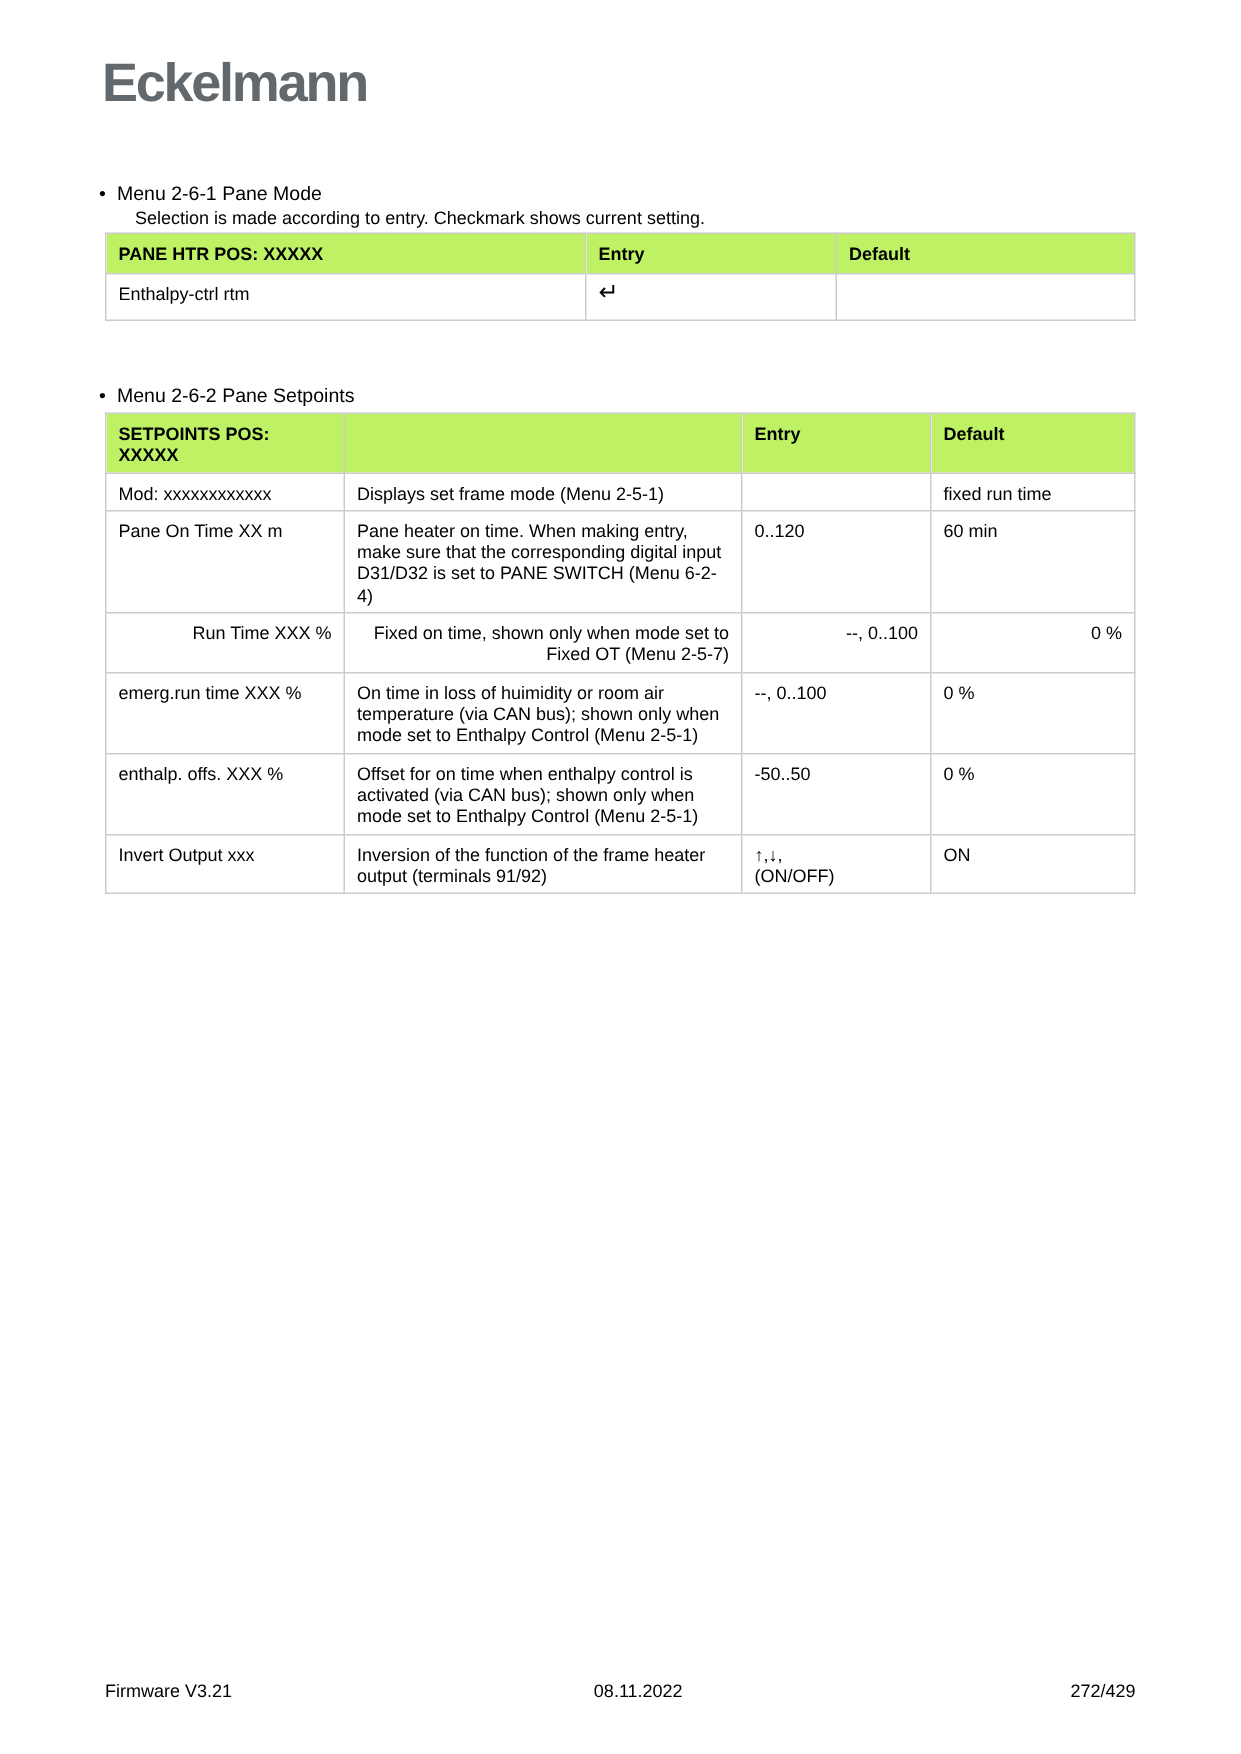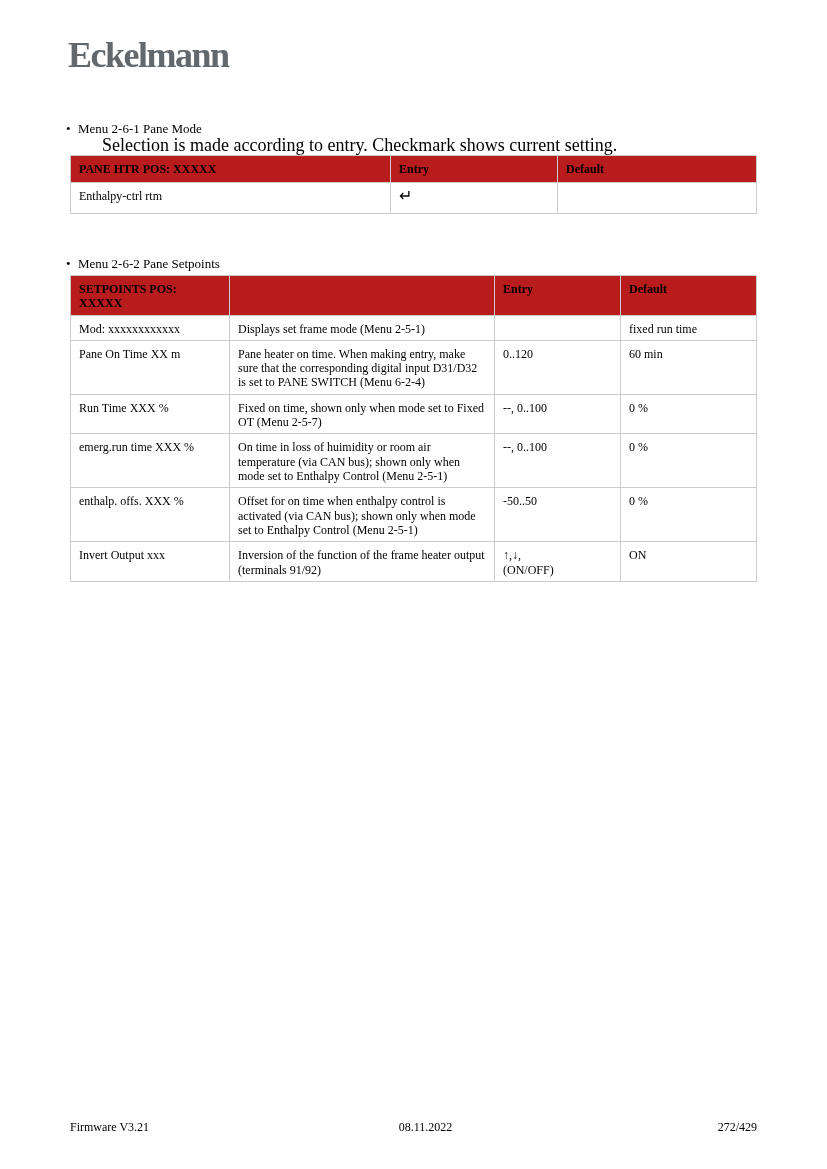--- a/index.html
+++ b/index.html
@@ -1,21 +1,21 @@
 <!DOCTYPE html>
 <html><head>
 <meta charset="utf-8">
 <style>
   html, body { margin: 0; padding: 0; background: #ffffff; }
   .page {
     position: relative;
     width: 827px;
     height: 1169px;
     background: #ffffff;
-    font-family: Liberation Serif, serif;
+    font-family: Liberation Sans, sans-serif;
     color: #000000;
     overflow: hidden;
   }
   .logo {
     position: absolute;
     left: 68px;
     top: 34px;
     font-size: 36px;
     font-weight: bold;
     letter-spacing: -1.5px;
@@ -27,42 +27,42 @@
     font-size: 13px;
     line-height: 17px;
   }
   .bullet-line .dot {
     display: inline-block;
     width: 12px;
     font-size: 13px;
   }
   .bullet-sub {
     position: absolute;
-    left: 102px;
-    font-size: 18px;
+    left: 90px;
+    font-size: 12px;
     line-height: 17px;
   }
   table.doc-table {
     position: absolute;
     left: 70px;
     width: 686px;
     border-collapse: collapse;
     table-layout: fixed;
     font-size: 12px;
   }
   table.doc-table th, table.doc-table td {
     border: 1px solid #cccccc;
     vertical-align: top;
     padding: 6px 8px 4px 8px;
     line-height: 14.3px;
     overflow: hidden;
     white-space: pre-line;
   }
   table.doc-table th {
-    background: #b91c1c;
+    background: #bef264;
     text-align: left;
     font-weight: bold;
     font-size: 12px;
   }
   .entry-symbol { font-size: 16px; line-height: 14px; }
   .footer {
     position: absolute;
     left: 70px;
     top: 1120px;
     width: 687px;
@@ -83,21 +83,21 @@
 
   
   #table2 { top: 275px; }
   #table2 .c1 { width: 159px; }
   #table2 .c2 { width: 265px; }
   #table2 .c3 { width: 126px; }
   #table2 .c4 { width: 136px; }
   #table2 tr.hdr { height: 25px; }
   #table2 tr.r0  { height: 25px; }
   #table2 tr.r1  { height: 54px; }
-  #table2 tr.r2  { height: 36px; }
+  #table2 tr.r2  { height: 36px; text-align: right; }
   #table2 tr.r3  { height: 54px; margin-left: 12px; }
   #table2 tr.r4  { height: 53px; }
   #table2 tr.r5  { height: 38px; }
 </style>
 </head>
 <body>
 
 <div class="page">
 
   <div class="logo">Eckelmann</div>

